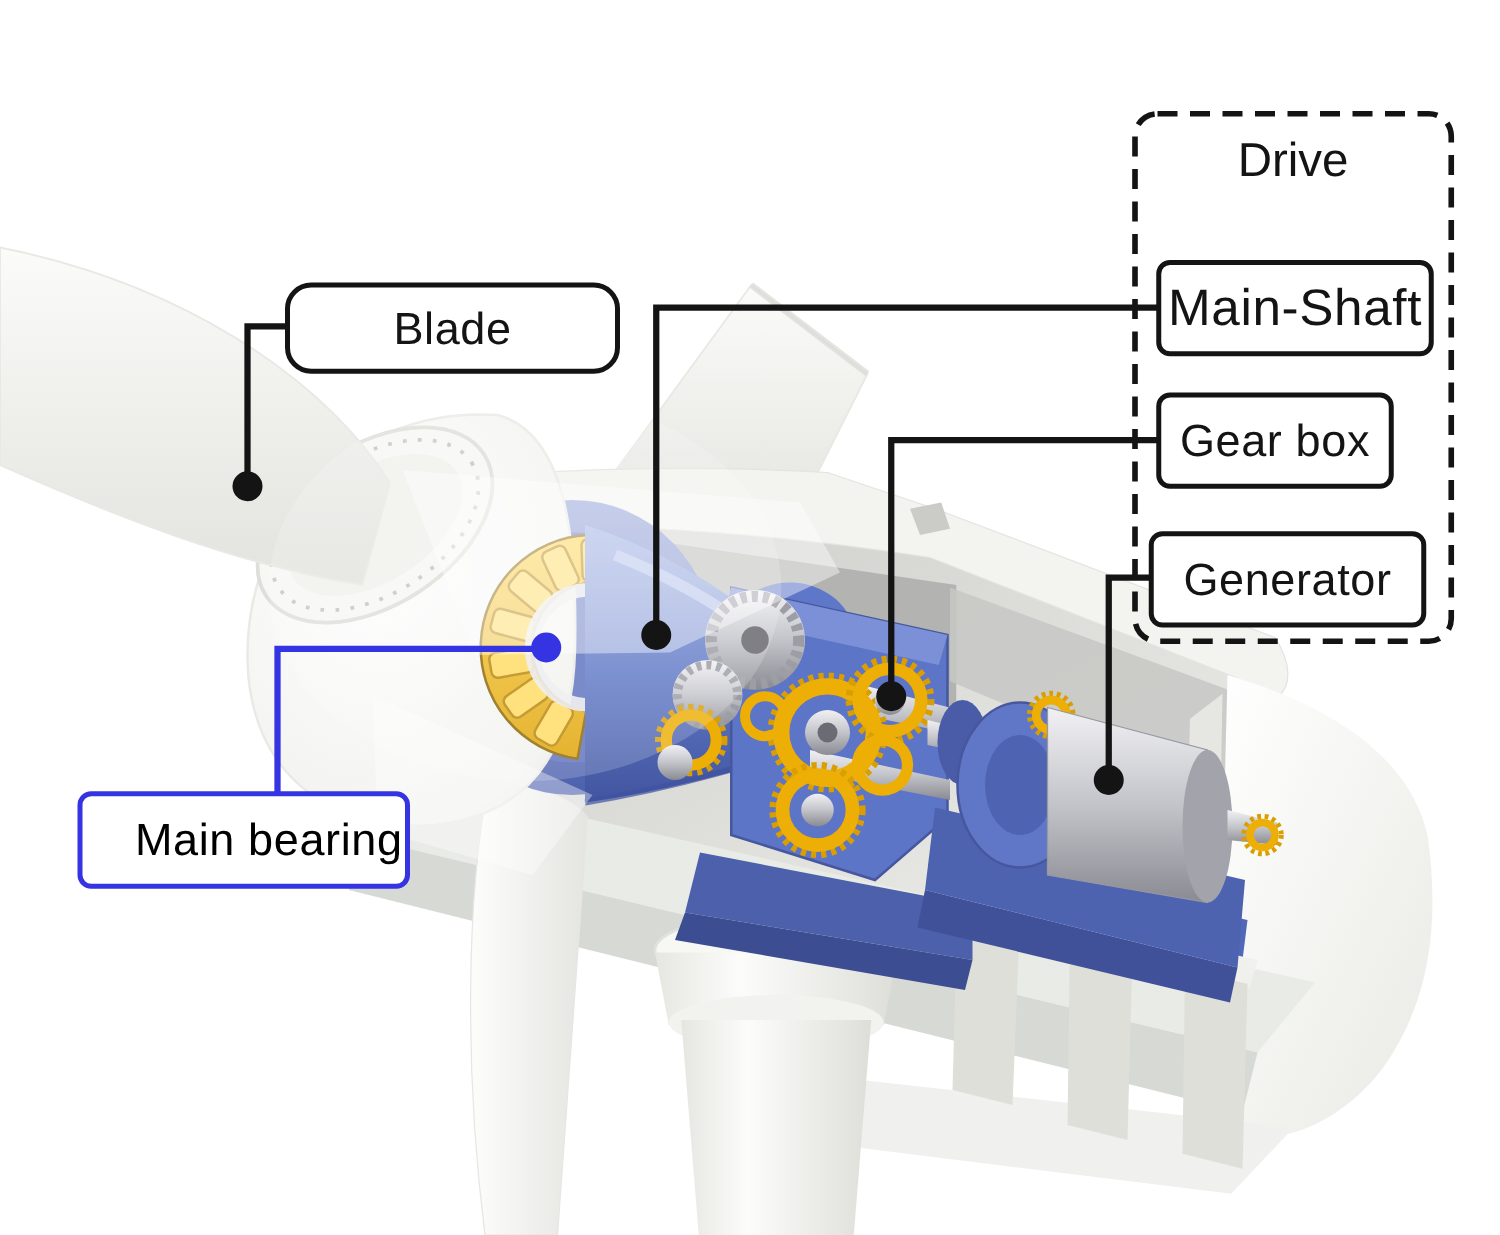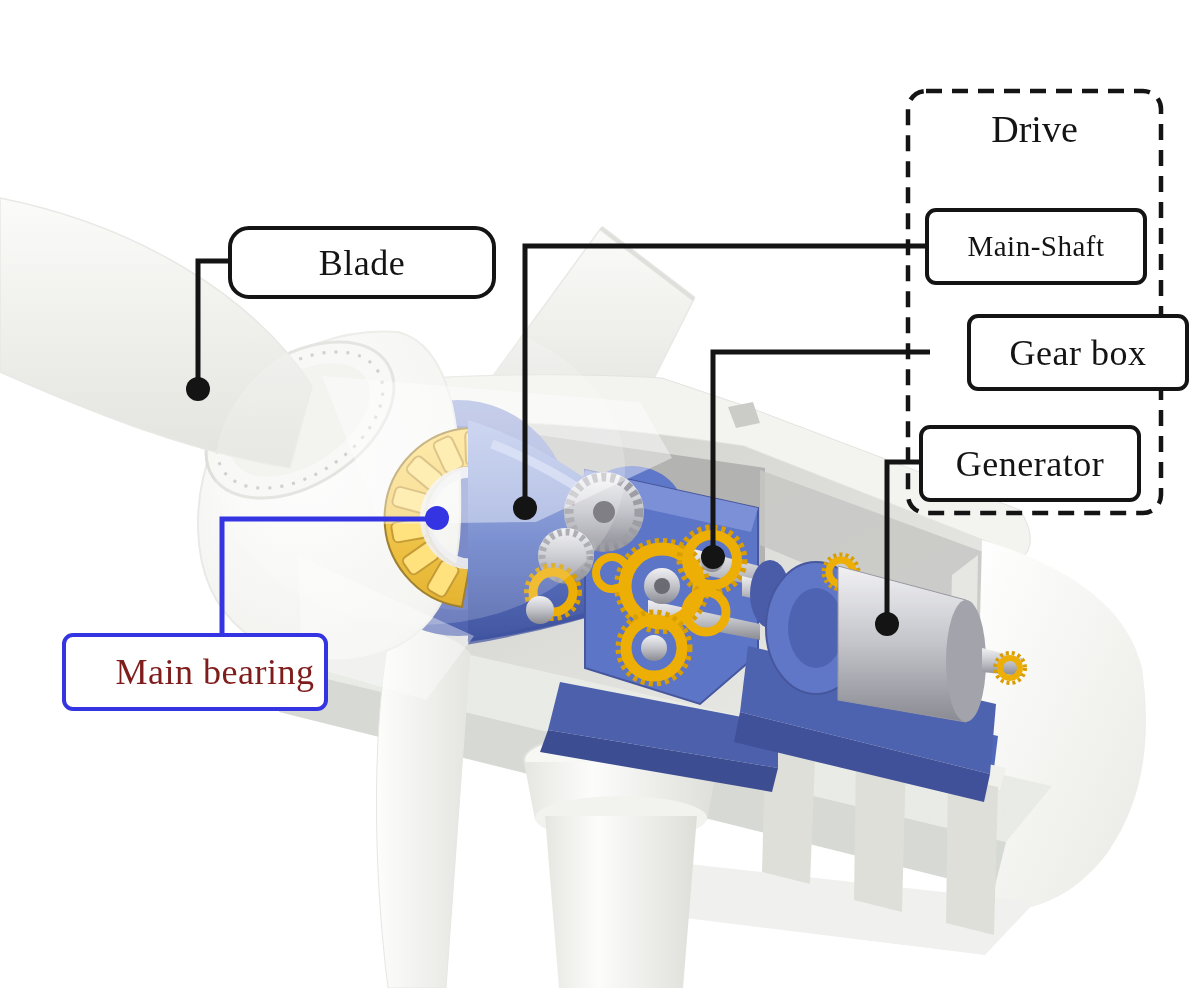--- a/index.html
+++ b/index.html
@@ -1,22 +1,22 @@
 <!DOCTYPE html>
 <html><head>
 <meta charset="utf-8">
 <style>
   html,body{margin:0;padding:0;background:#ffffff;}
   .scene{position:relative;width:1200px;height:988px;background:#ffffff;overflow:hidden;
-         font-family:Liberation Serif, serif;}
+         font-family:Liberation Sans, sans-serif;}
   .scene svg.illu{position:absolute;left:0;top:0;}
   .callout{position:absolute;display:flex;align-items:center;justify-content:center;
            background:#ffffff;border:4px solid #141414;border-radius:11px;
            color:#141414;font-size:36px;letter-spacing:0.5px;box-sizing:border-box;}
-  .callout.blue{border-color:#3434E2;color:#7f1d1d;padding-left:40px;}
+  .callout.blue{border-color:#3434E2;color:#000000;padding-left:40px;}
   .dt-title{position:absolute;text-align:center;color:#141414;font-size:38px;line-height:47px;}
   .dt-title span{display:block;}
 </style>
 </head>
 <body>
 
 <div class="scene">
 
 <svg class="illu" width="1200" height="988" viewBox="0 0 1200 988">
   <defs>
@@ -237,25 +237,25 @@
 </svg>
 
 <div class="dt-title" style="left:906px;top:106px;width:257px;">
   <span>Drive</span>
 </div>
 
 <div class="callout" style="left:228px;top:226px;width:268px;height:73px;border-radius:21px;">
   <span>Blade</span>
 </div>
 
-<div class="callout" style="left:925px;top:208px;width:222px;height:77px;font-size:29px;">
+<div class="callout" style="left:925px;top:208px;width:222px;height:77px;font-size:41px;">
   <span>Main-Shaft</span>
 </div>
 
-<div class="callout" style="left:925px;top:314px;width:222px;height:77px;margin-left:42px;">
+<div class="callout" style="left:925px;top:314px;width:190px;height:77px;">
   <span>Gear box</span>
 </div>
 
 <div class="callout" style="left:919px;top:425px;width:222px;height:77px;">
   <span>Generator</span>
 </div>
 
 <div class="callout blue" style="left:62px;top:633px;width:266px;height:78px;">
   <span>Main bearing</span>
 </div>

